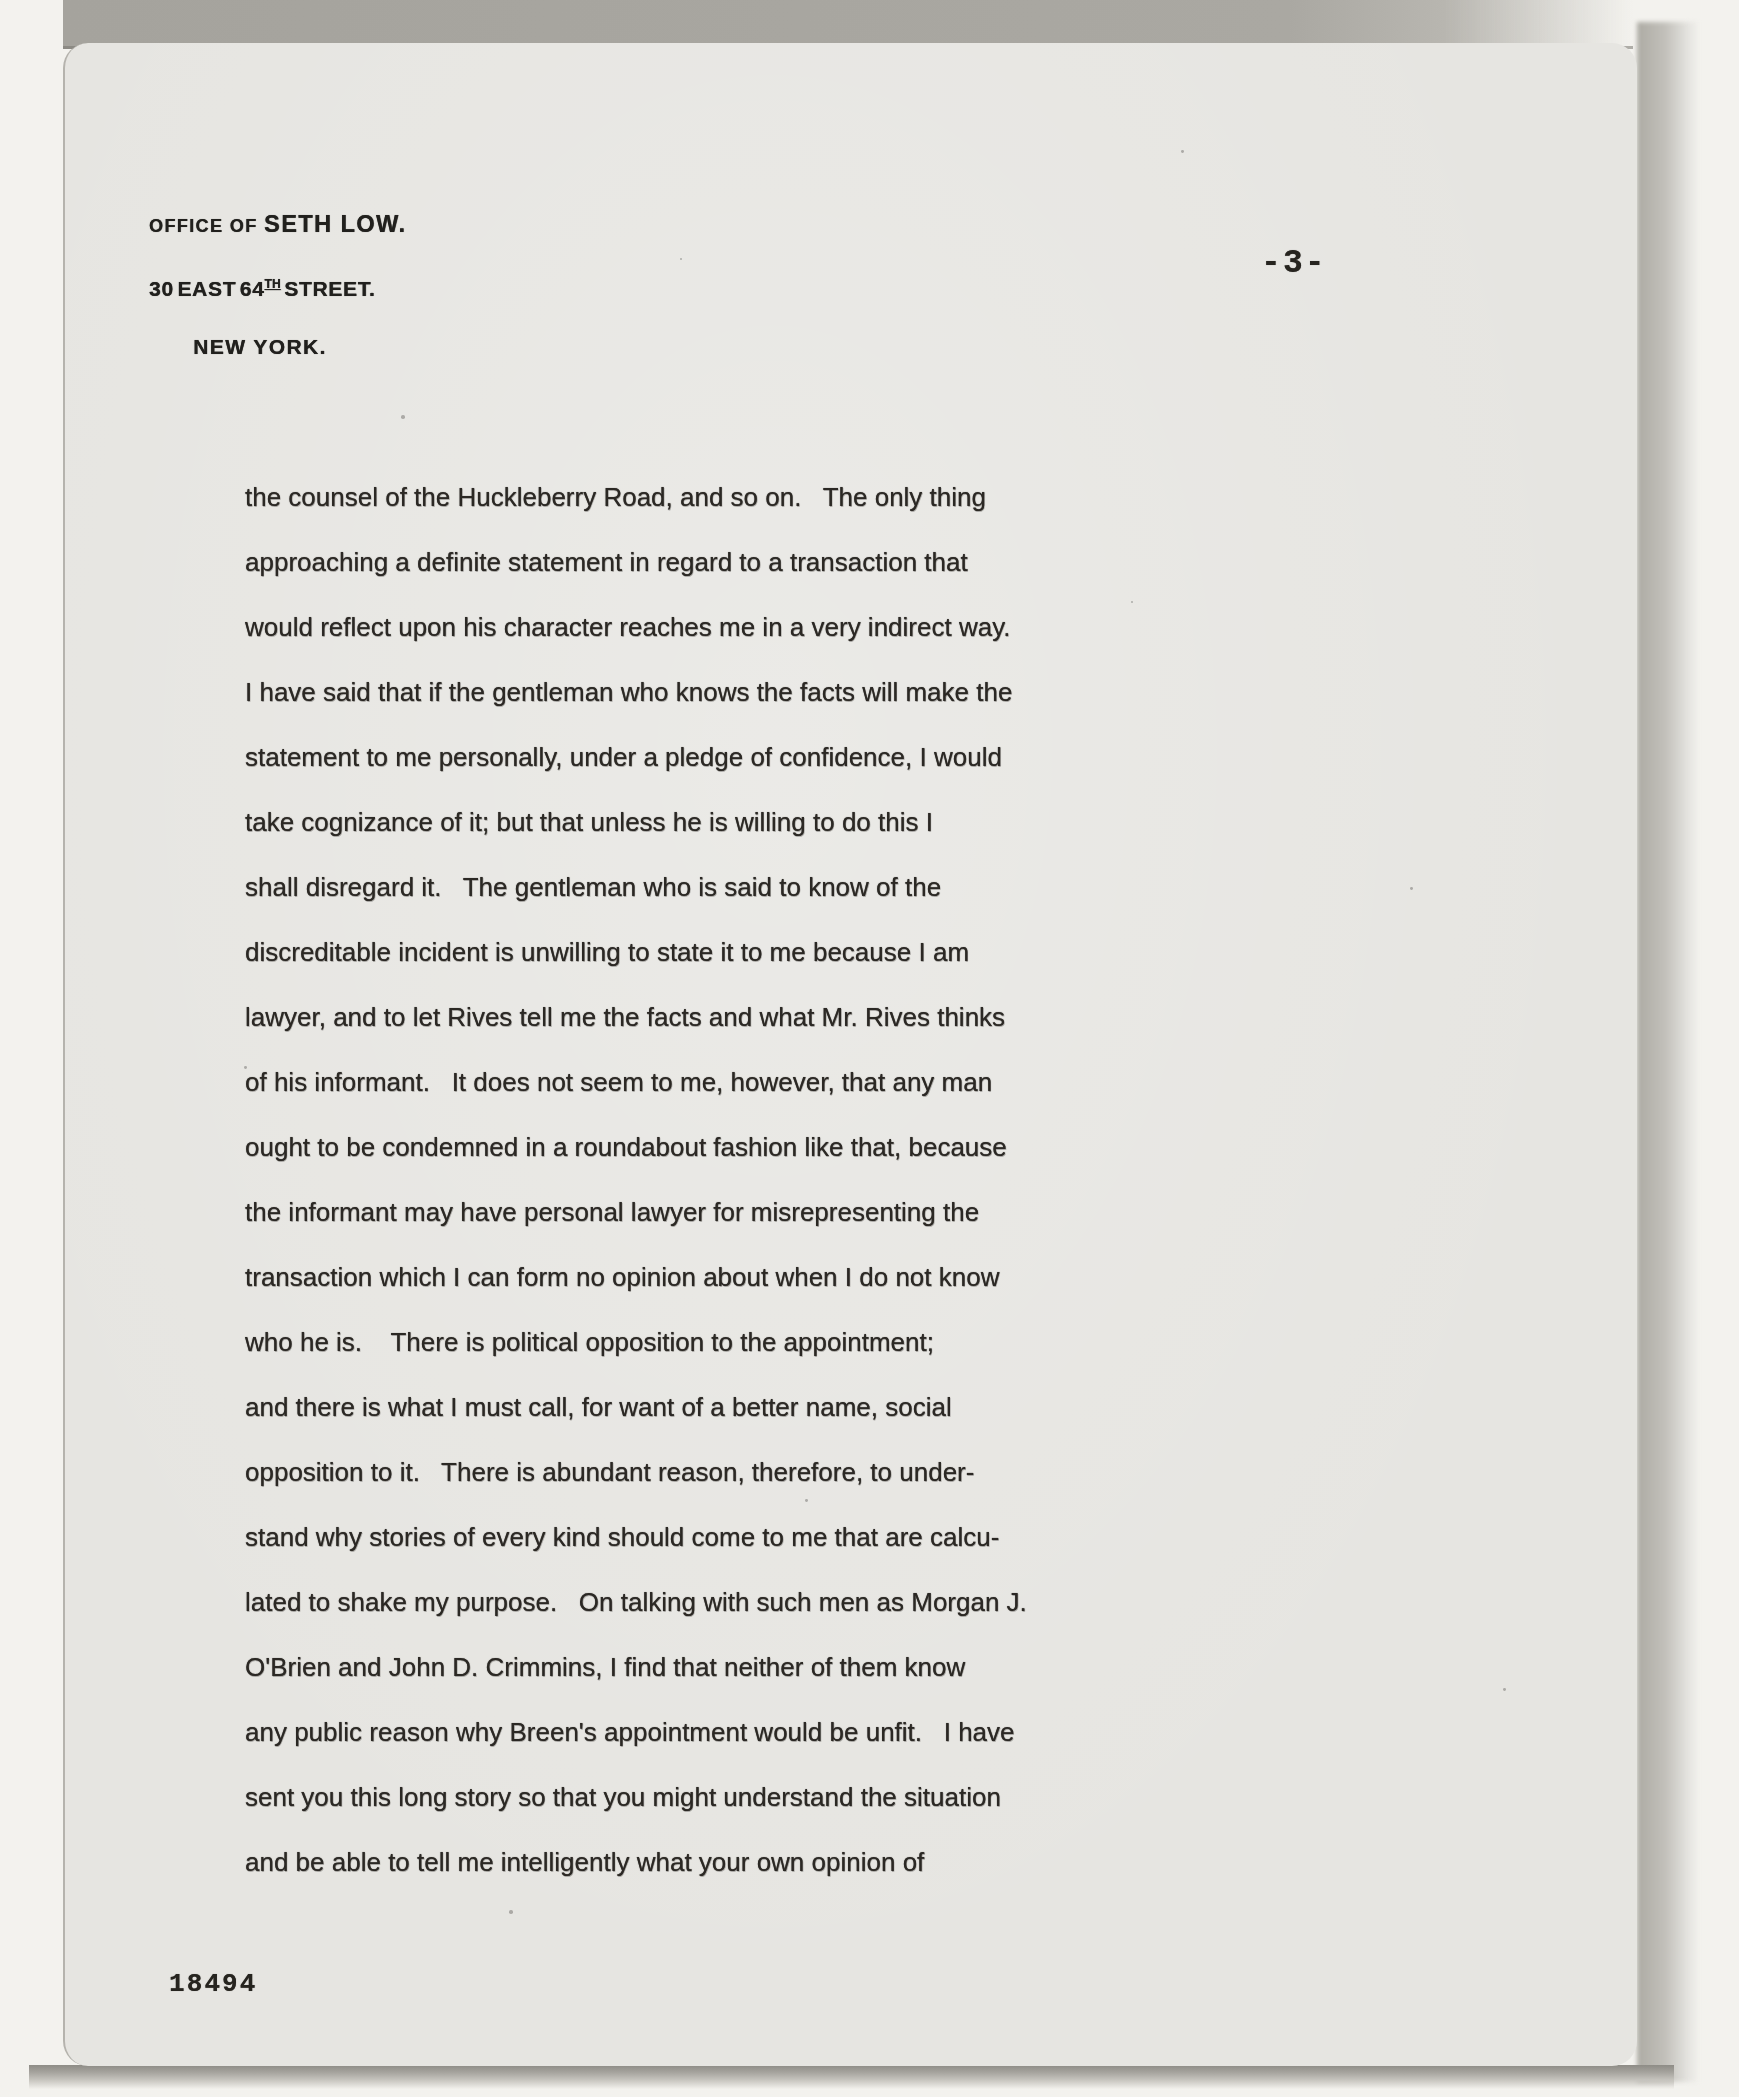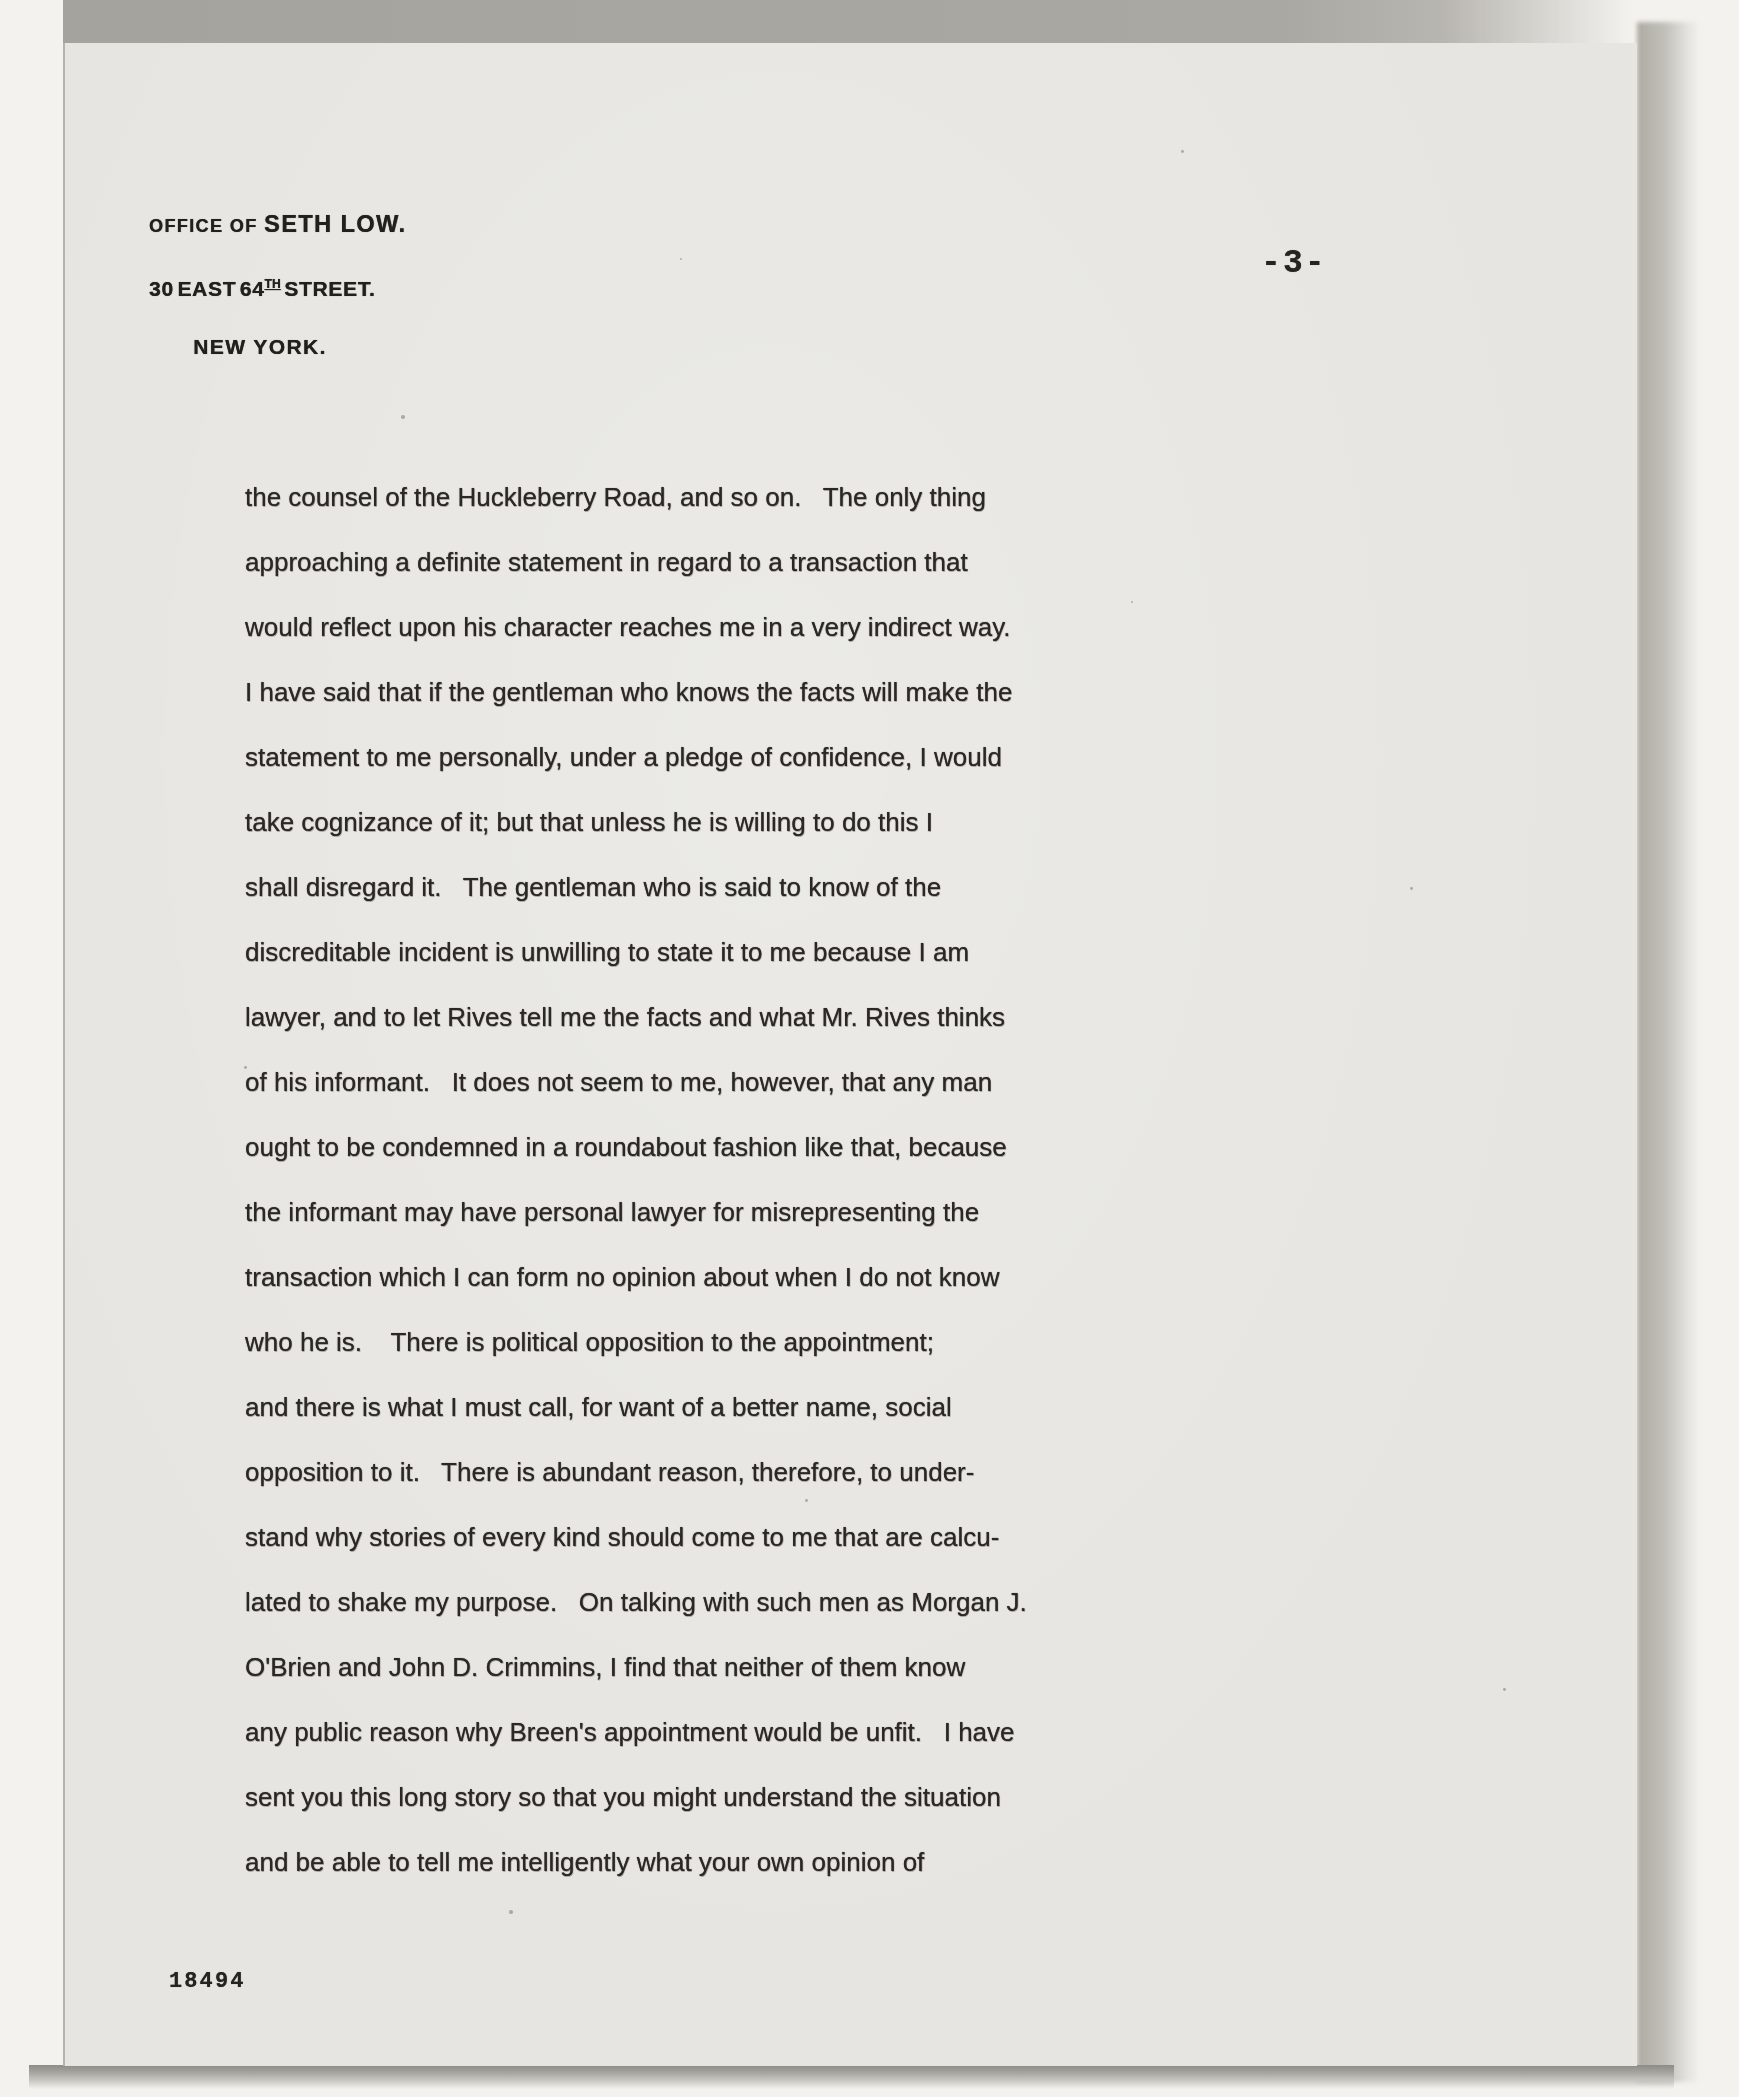--- a/index.html
+++ b/index.html
@@ -52,20 +52,21 @@
     position: absolute;
     left: 63px;
     top: 43px;
     width: 1574px;
     height: 2023px;
     background:
       radial-gradient(ellipse at 45% 35%, rgba(255,255,255,0.20), rgba(255,255,255,0) 70%),
       #e6e5e1;
     border-left: 2.1px solid #b5b3ad;
     box-sizing: border-box;
+    border-radius: 25px;
   }
 
   
   .letterhead {
     position: absolute;
     left: 84px;
     top: 140px;
     width: 222px;
     text-align: center;
     color: #21201d;
@@ -108,21 +109,21 @@
     line-height: 65px;
     white-space: pre;
   }
 
   
   .docket {
     position: absolute;
     left: 104px;
     top: 1926px;
     font-family: "Liberation Mono", "DejaVu Sans Mono", monospace;
-    font-size: 22px;
+    font-size: 26px;
     font-weight: 700;
     letter-spacing: 2.1px;
     color: #26241f;
     text-shadow: 0 0 0.7px rgba(38,36,31,0.7);
   }
 
   
   .speck {
     position: absolute;
     border-radius: 50%;

